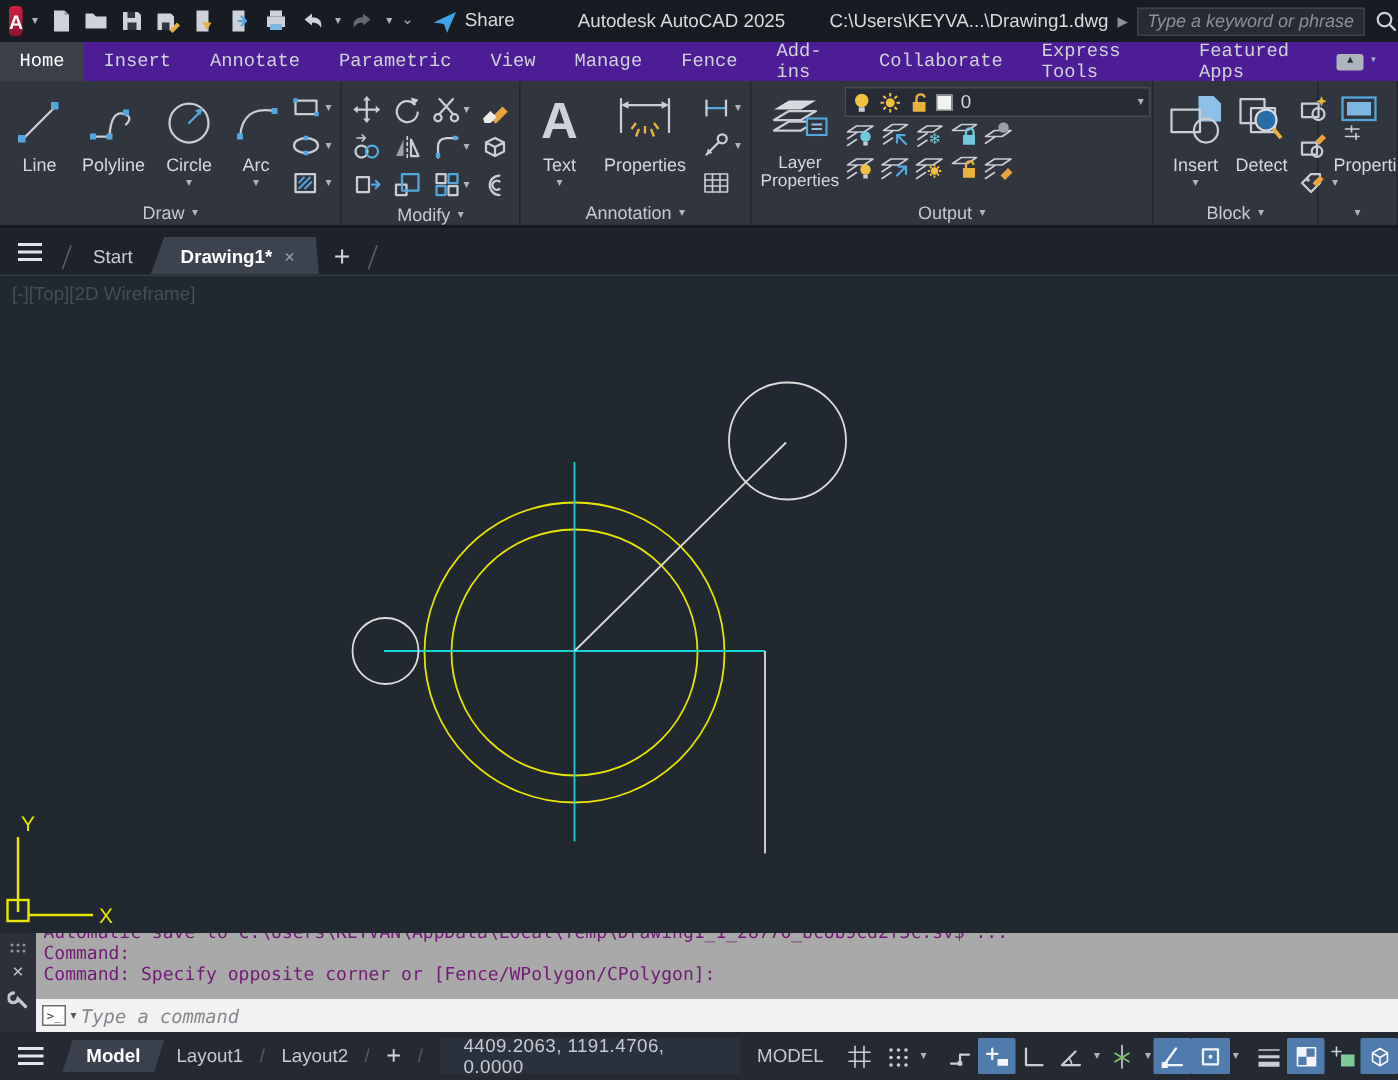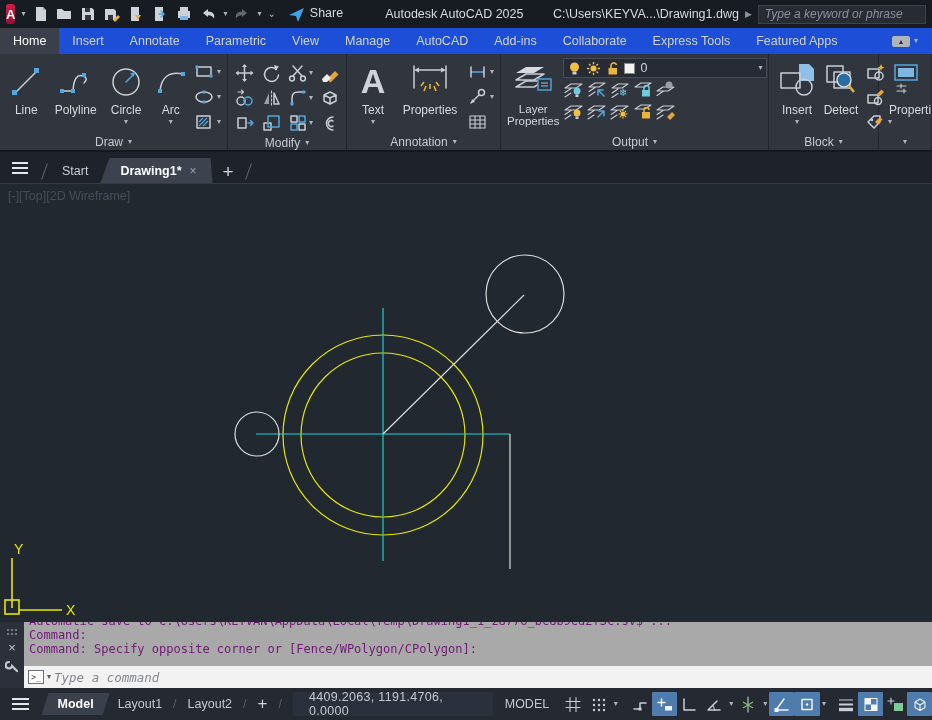--- a/index.html
+++ b/index.html
@@ -19,27 +19,27 @@
   
   .titlebar { left:0; top:0; width:932px; height:28px; background:#171b22;
     display:flex; align-items:center; gap:6px; padding:0 6px; color:#d8dadd; }
   .logo { width:22px; height:20px; border-radius:3px;
     background:linear-gradient(160deg,#d92045,#8c1030); color:#fff; font-weight:bold;
     font-size:13px; display:flex; align-items:center; justify-content:center; }
   .qbtn { width:22px; height:22px; display:flex; align-items:center; justify-content:center; }
   .share { display:flex; align-items:flex-start; gap:5px; font-size:12.5px; color:#d8dadd; margin-left:6px;}
   .tb-title { flex:1; text-align:center; font-size:12.5px; white-space:nowrap;margin-left:36px; }
   .tb-title .doc { margin-left:26px; }
-  .searchbox { width:168px; height:19px; background:#262b34; border:1px solid #3c434e;
+  .searchbox { width:152px; height:19px; background:#262b34; border:1px solid #3c434e;
     color:#f9a8d4; font-size:12px; font-style:italic; padding:0 6px; }
   .searchbox::placeholder { color:#8a919c; font-style:italic; }
 
   
-  .tabsrow { left:0; top:28px; width:932px; height:26px; background:#1d4ed8;
-    display:flex; align-items:stretch; color:#cfd3d9; font-size:12.5px; }
+  .tabsrow { left:0; top:28px; width:932px; height:26px; background:#4c1d95;
+    display:flex; align-items:stretch; color:#cfd3d9; font-size:12.5px;font-family:Liberation Mono, monospace; }
   .rtab { padding:0 13px; display:flex; align-items:center; cursor:default; }
   .rtab.active { background:#3a3f4a; color:#fff; }
   .tabsrow .spacer { flex:1; }
   .collapse-ctl { display:flex; align-items:center; gap:4px; padding-right:14px; }
   .collapse-ctl .pane { width:18px; height:11px; background:#aeb4bc; border-radius:2px;
      display:flex; align-items:center; justify-content:center; color:#2a2f37; font-size:7px;}
 
   
   .ribbon { left:0; top:54px; width:932px; height:98px; background:#31353d;
     display:flex; border-bottom:2px solid #14181f; }
@@ -197,21 +197,21 @@
       </span>
   </div>
 
   <div class="abs tabsrow">
     <div class="rtab active">Home</div>
     <div class="rtab">Insert</div>
     <div class="rtab">Annotate</div>
     <div class="rtab">Parametric</div>
     <div class="rtab">View</div>
     <div class="rtab">Manage</div>
-    <div class="rtab">AutoCAD</div>
+    <div class="rtab">Fence</div>
     <div class="rtab">Add-ins</div>
     <div class="rtab">Collaborate</div>
     <div class="rtab">Express Tools</div>
     <div class="rtab">Featured Apps</div>
     <div class="spacer"></div>
     <div class="collapse-ctl">
       <span class="pane">▲</span>
       <span class="caret">▾</span>
     </div>
   </div>

